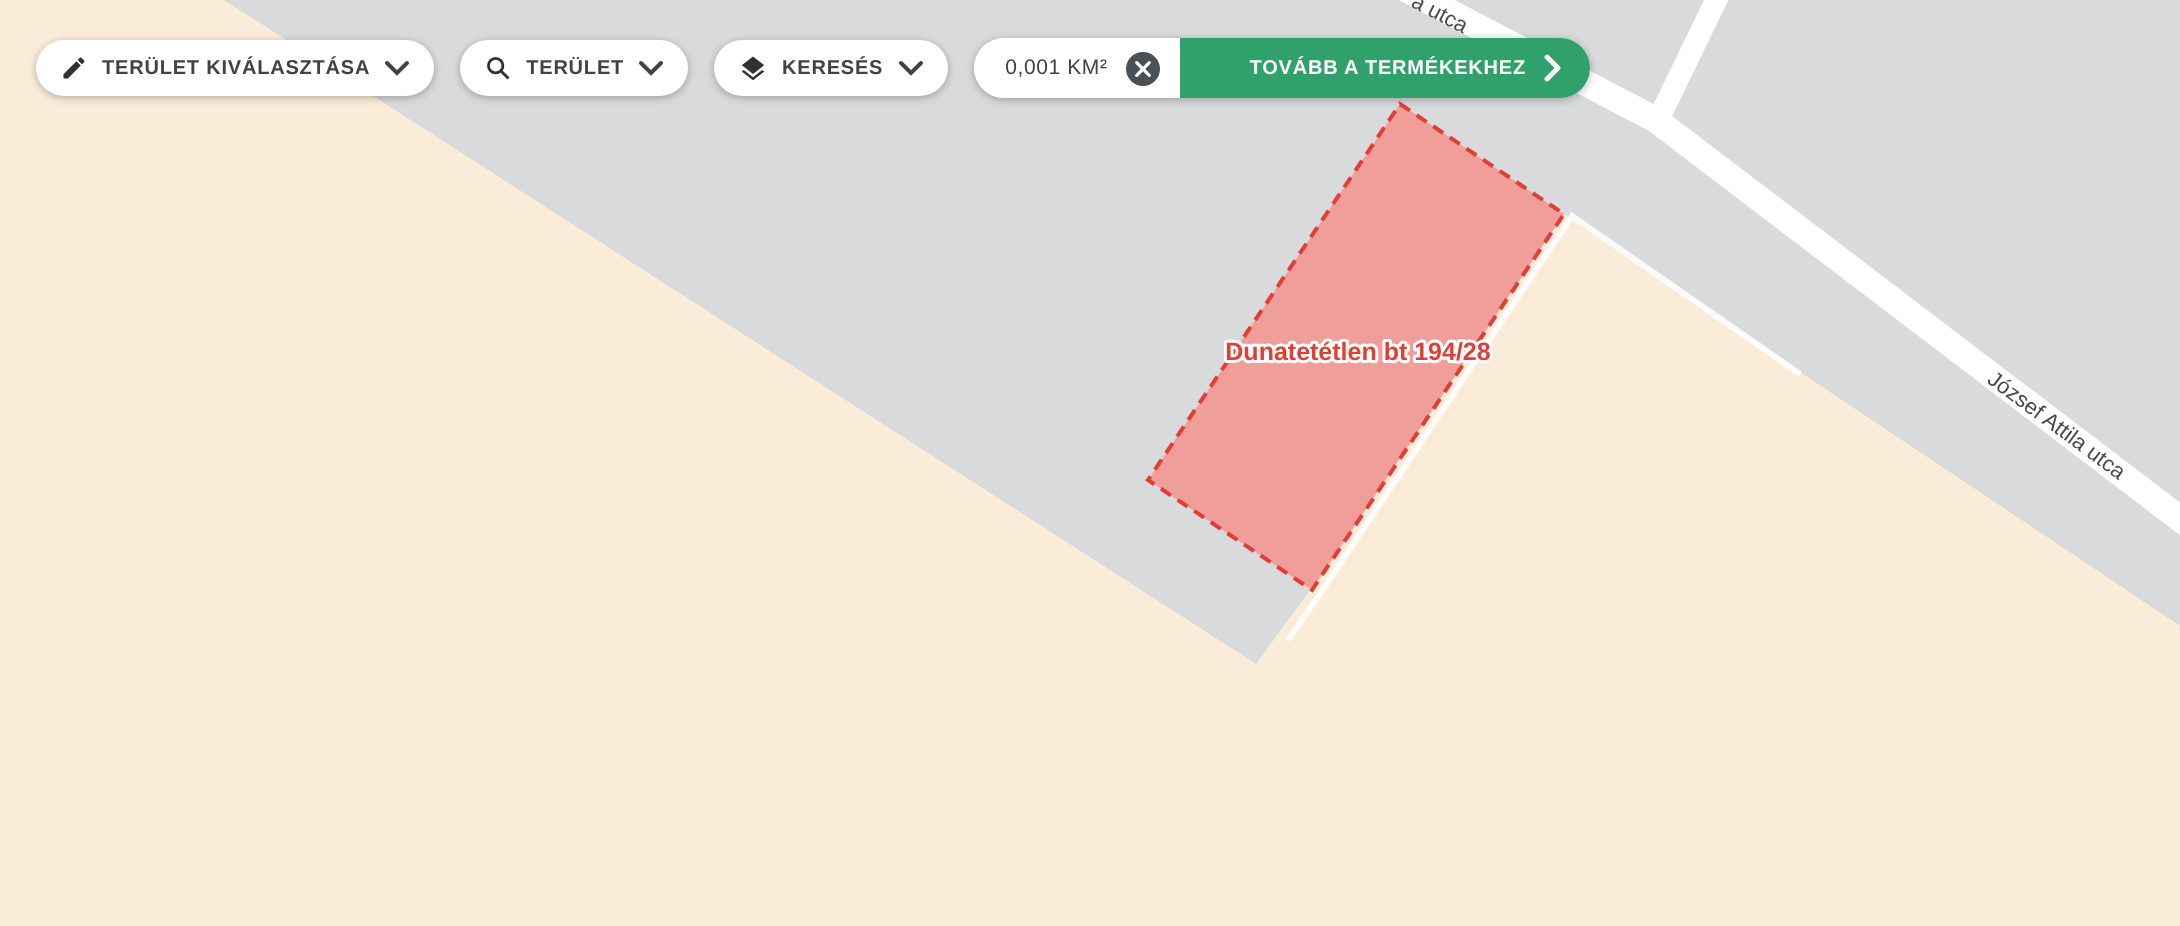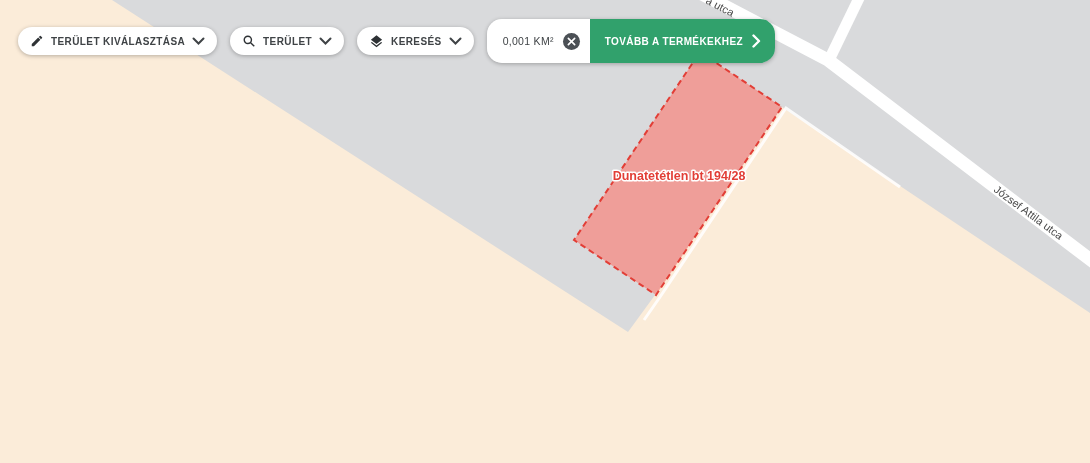--- a/index.html
+++ b/index.html
@@ -6,28 +6,28 @@
   body{font-family:"Liberation Sans",sans-serif;}
   .stage{position:relative;width:1090px;height:463px;overflow:hidden;background:#fbecd9;}
   .map-svg{position:absolute;left:0;top:0;width:1090px;height:463px;display:block;}
 
   
   .toolbar{position:absolute;left:18px;top:19px;display:flex;align-items:center;gap:13px;z-index:5;}
   .pill{display:flex;align-items:center;gap:7px;height:28px;padding:0 12px;background:#ffffff;
         border-radius:15px;box-shadow:0 1px 4px rgba(0,0,0,.28);cursor:pointer;white-space:nowrap;}
   .pill-label{font-size:10px;font-weight:700;letter-spacing:.4px;color:#3f4346;}
   .icon{display:flex;align-items:center;justify-content:center;}
-  .capsule{display:flex;align-items:stretch;height:44px;border-radius:15px;
+  .capsule{display:flex;align-items:stretch;height:30px;border-radius:15px;
            box-shadow:0 1px 4px rgba(0,0,0,.28);overflow:hidden;}
   .capsule-white{display:flex;align-items:center;gap:9px;background:#ffffff;padding:0 10px 0 16px;}
   .area-value{font-size:10.5px;font-weight:400;color:#3f4346;letter-spacing:.3px;white-space:nowrap;}
   .clear-btn{width:17px;height:17px;border-radius:50%;background:#4b5055;display:flex;
              align-items:center;justify-content:center;cursor:pointer;flex:0 0 auto;}
   .capsule-green{display:flex;align-items:center;gap:9px;padding:0 14px 0 15px;cursor:pointer;}
-  .green-label{font-size:10px;font-weight:700;letter-spacing:.4px;color:#ffffff;white-space:nowrap;}
+  .green-label{font-size:10px;font-weight:700;letter-spacing:.4px;color:#ffffff;white-space:nowrap;margin-left:20px;}
 
   
   .street-label{font-family:"Liberation Sans",sans-serif;font-size:11px;fill:#4a4a4a;}
   .parcel-label{font-family:"Liberation Sans",sans-serif;font-size:12.5px;font-weight:700;
                 paint-order:stroke;stroke:#ffffff;stroke-width:3px;stroke-linejoin:round;}
 </style>
 </head>
 <body>
 
 <div class="stage">

